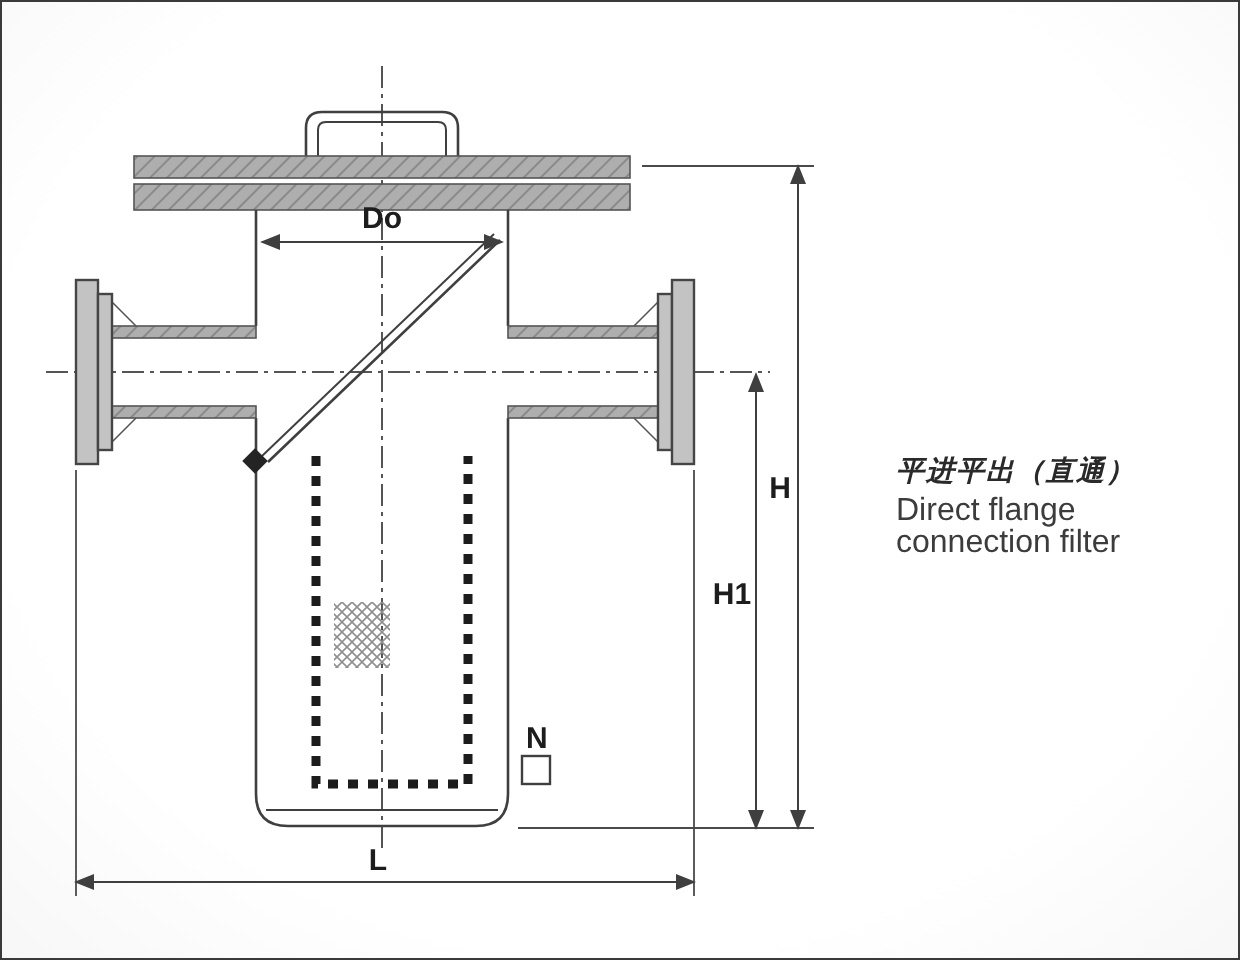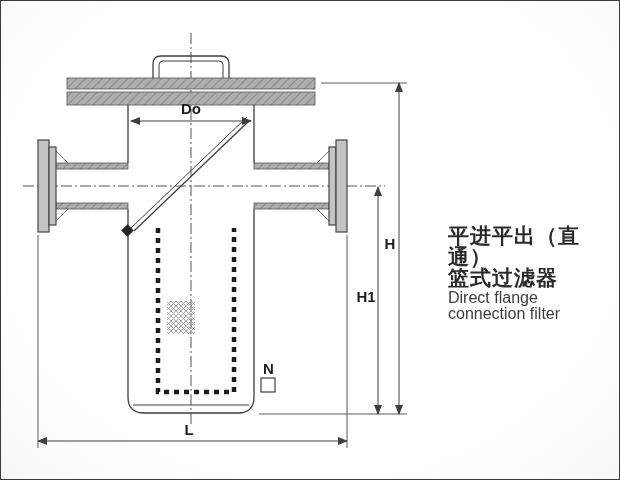--- a/index.html
+++ b/index.html
@@ -20,21 +20,21 @@
   .dim{stroke:#3f3f3f;stroke-width:1;fill:none;}
   .ext{stroke:#4a4a4a;stroke-width:0.9;fill:none;}
   .dimtext{fill:#1d1d1d;font-family:"Liberation Sans",sans-serif;font-size:15px;font-weight:600;}
   .metal{fill:url(#steel);stroke:#555;stroke-width:0.8;}
   .flange{fill:#c3c3c3;stroke:#454545;stroke-width:1.2;}
   .basket{stroke:#1c1c1c;stroke-width:4.5;fill:none;stroke-dasharray:5 5;}
   .title-block{
     position:absolute;left:447px;top:224px;width:170px;
     color:#2a2a2a;
   }
-  .title-block .cjk{font-size:21px;font-weight:bold;line-height:21px;letter-spacing:1px;}
+  .title-block .cjk{font-size:14px;font-weight:bold;line-height:21px;letter-spacing:1px;font-style:italic;}
   .title-block .en{font-size:16px;font-weight:normal;line-height:16px;color:#3c3c3c;margin-top:2px;}
 </style>
 </head>
 <body>
 
 <div class="canvas">
   <svg width="620" height="480" viewBox="0 0 620 480">
     <defs>
       <marker id="arr" viewBox="0 0 10 8" refX="9" refY="4" markerWidth="10" markerHeight="8" orient="auto-start-reverse">
         <path d="M0,0 L10,4 L0,8 z" fill="#3f3f3f"></path>
@@ -127,16 +127,15 @@
     <g>
       <line class="ext" x1="37" y1="234" x2="37" y2="447"></line>
       <line class="ext" x1="346" y1="234" x2="346" y2="447"></line>
       <line class="dim" x1="37" y1="440" x2="346" y2="440" marker-start="url(#arr)" marker-end="url(#arr)"></line>
       <text class="dimtext" x="188" y="434" text-anchor="middle">L</text>
     </g>
   </svg>
 
   <div class="title-block">
     <div class="cjk">平进平出（直通）</div>
-    <div class="cjk">篮式过滤器</div>
     <div class="en">Direct flange connection filter</div>
   </div>
 </div>
 
 </body></html>

